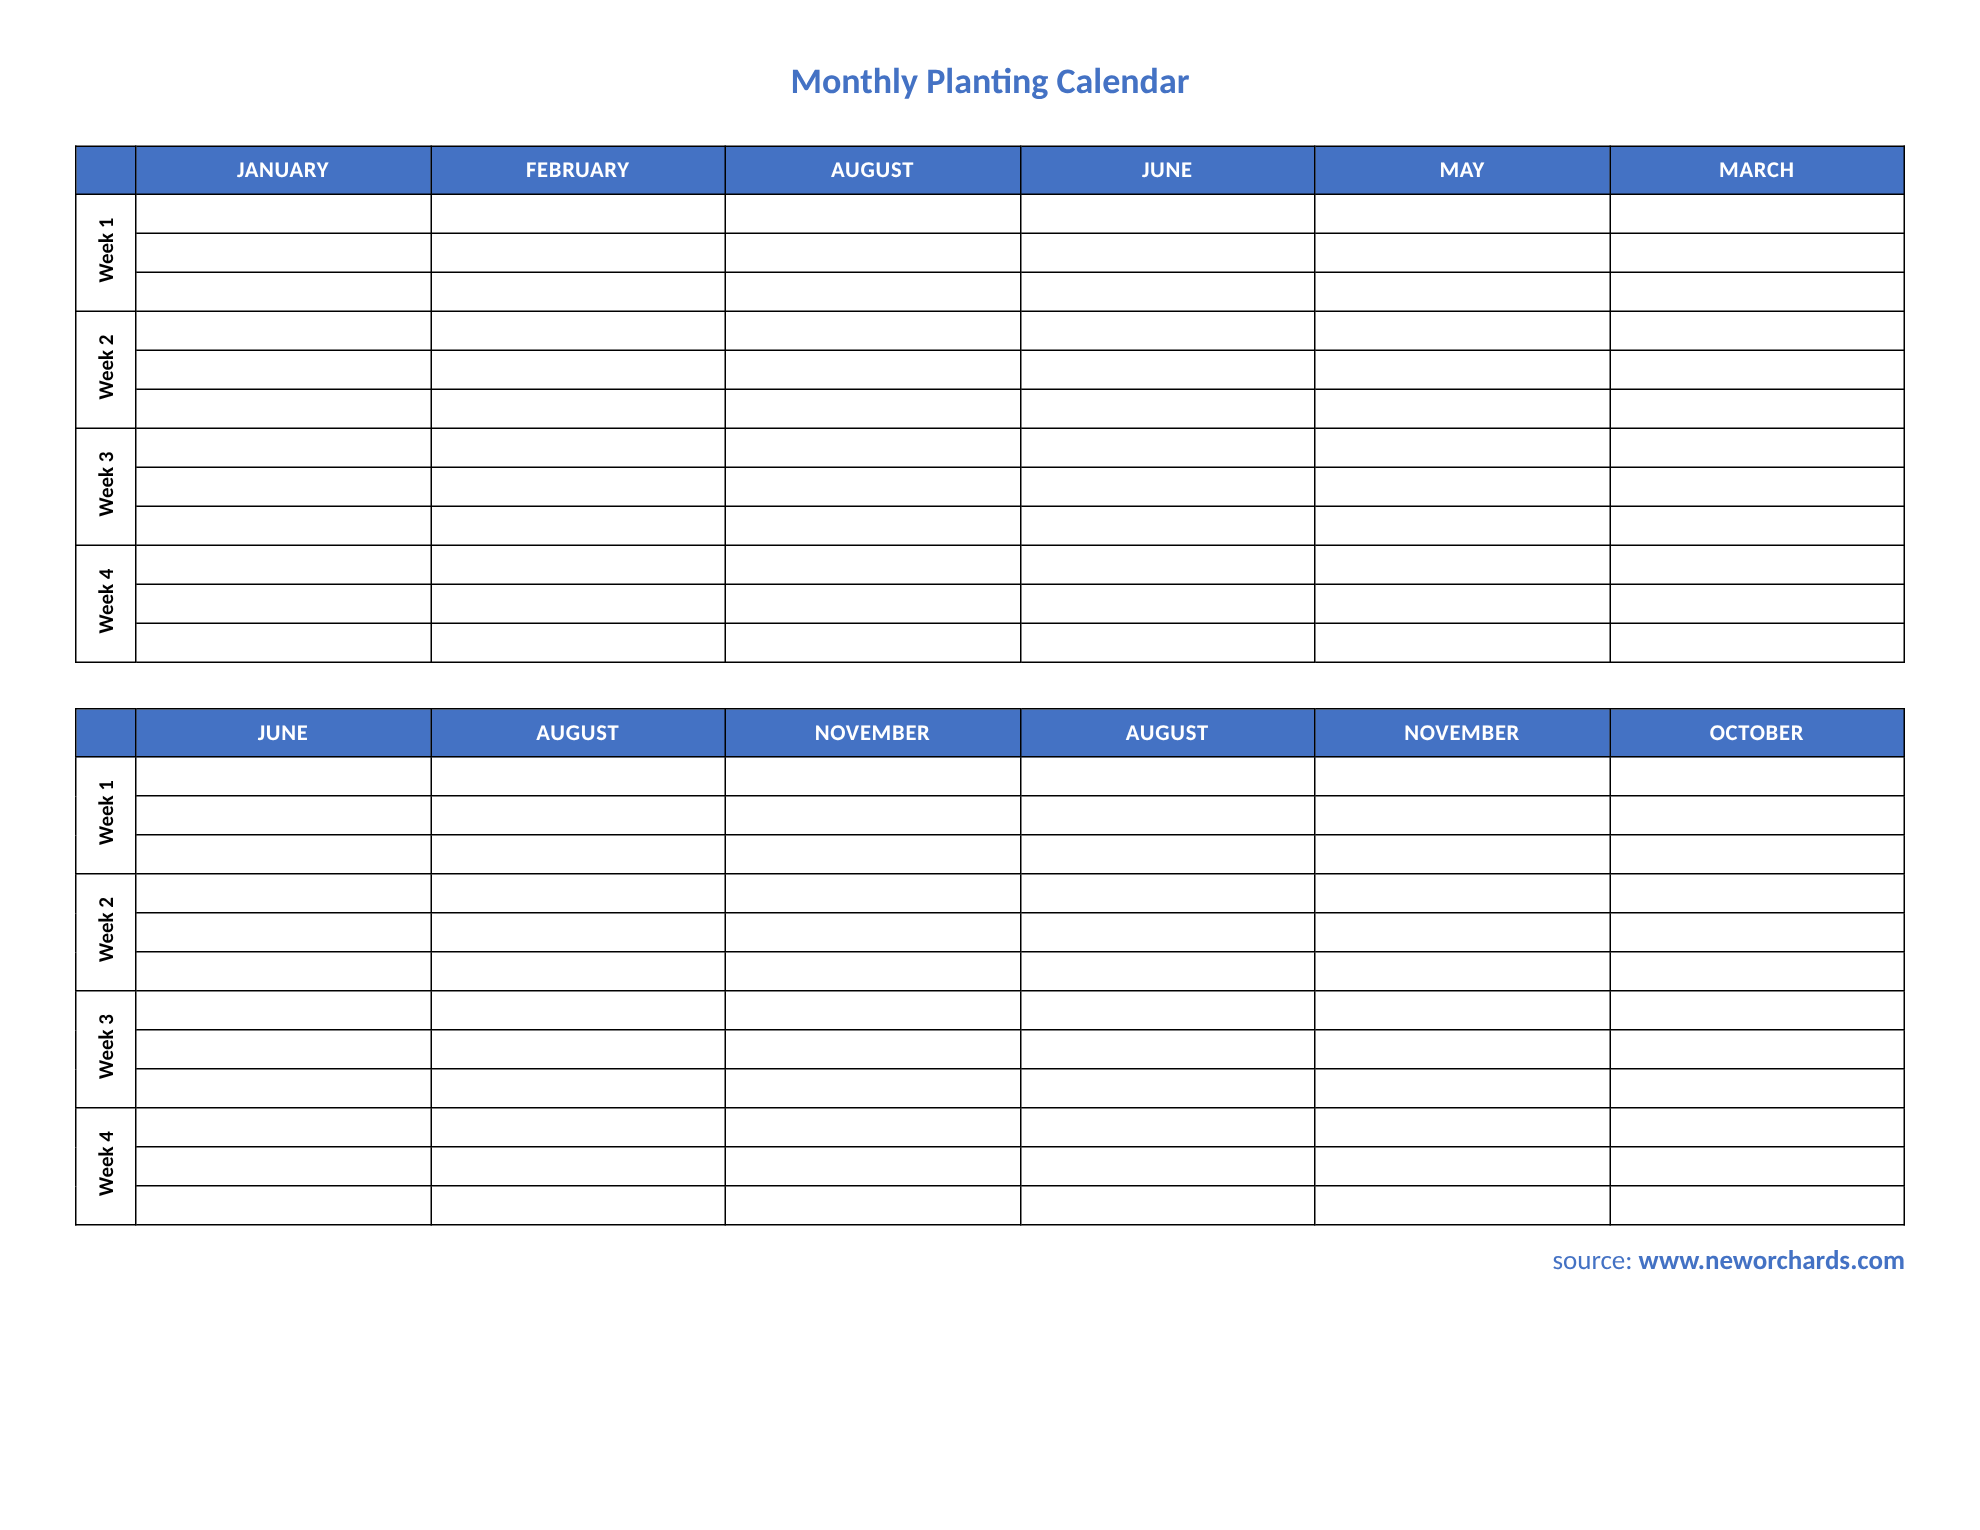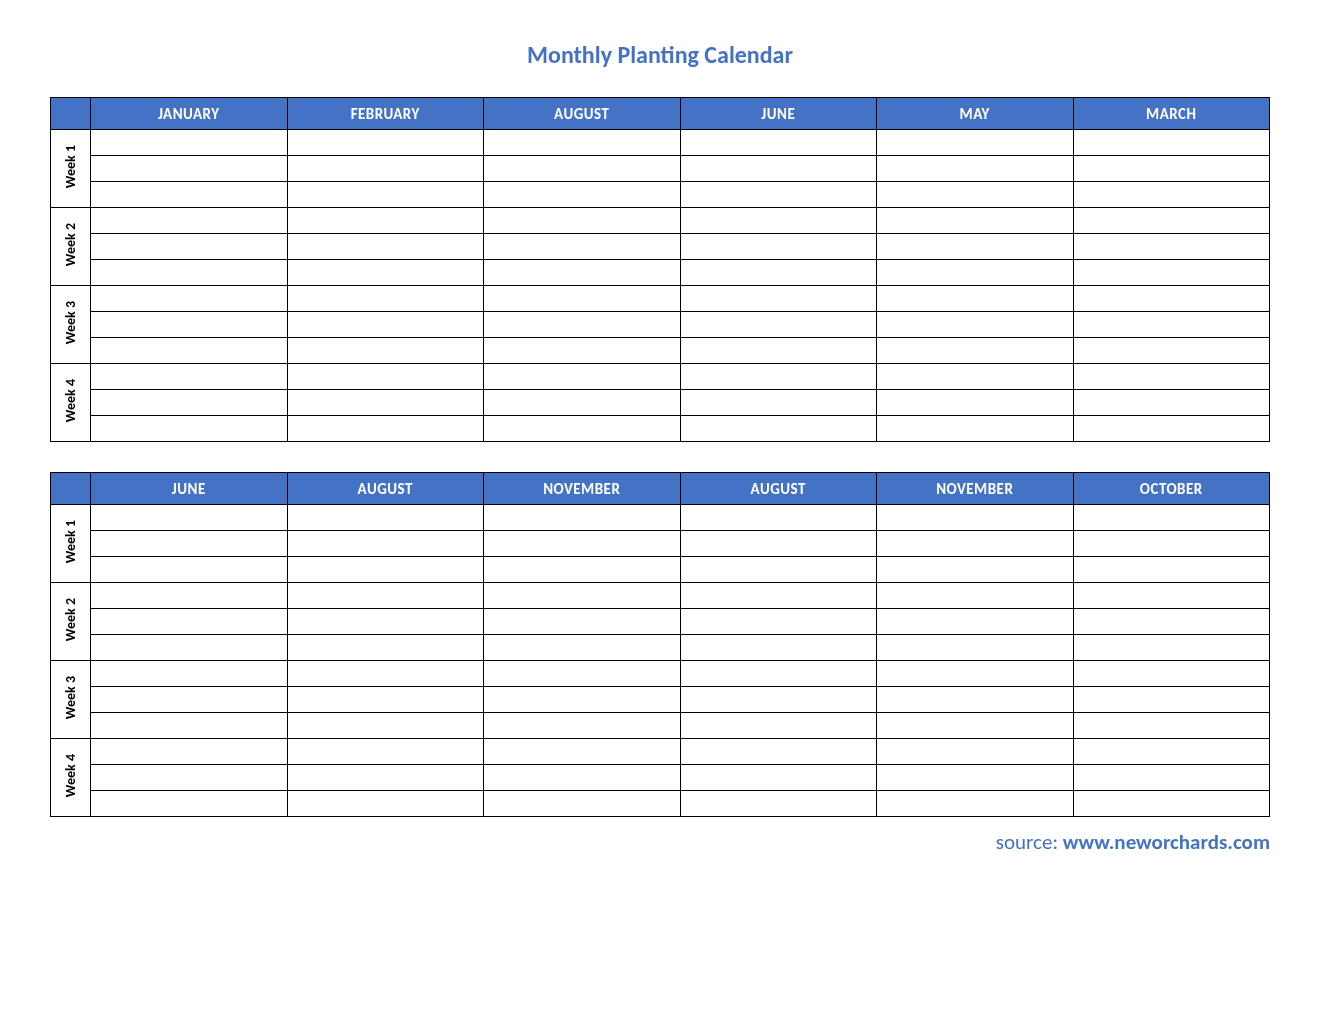--- a/index.html
+++ b/index.html
@@ -53,21 +53,21 @@
     transform: rotate(180deg);
     display: inline-block;
     white-space: nowrap;
   }
   td.cell {
     height: 26px;
     background: #fff;
   }
   .source {
     text-align: right;
-    font-size: 21px;
+    font-size: 18px;
     color: #4472c4;
     margin-top: -18px;
   }
   .source .bold { font-weight: bold; }
 </style>
 </head>
 <body>
 
 <div class="title">Monthly Planting Calendar</div>
 

